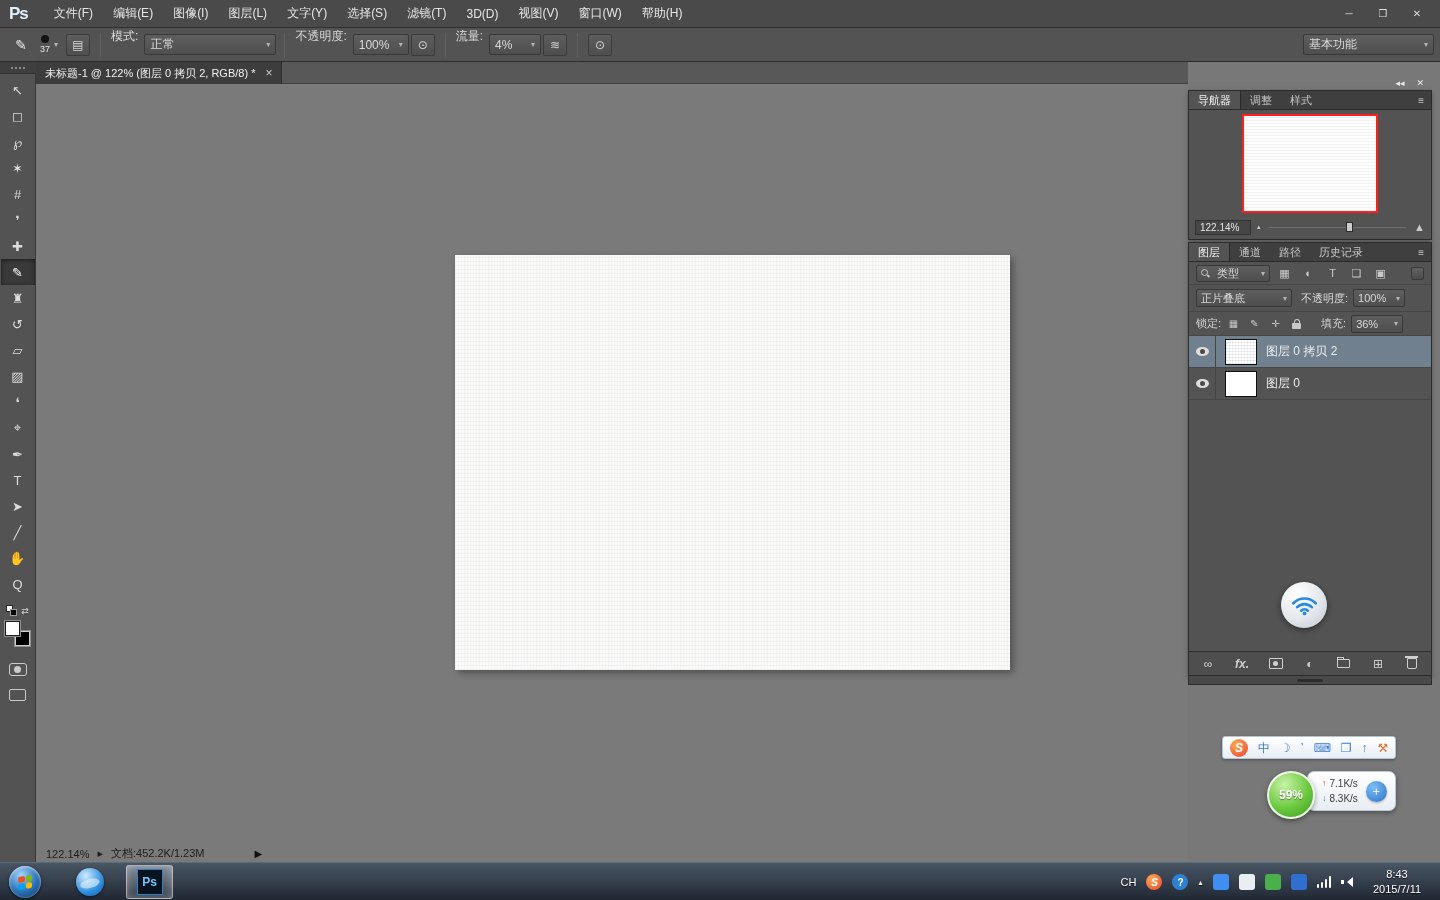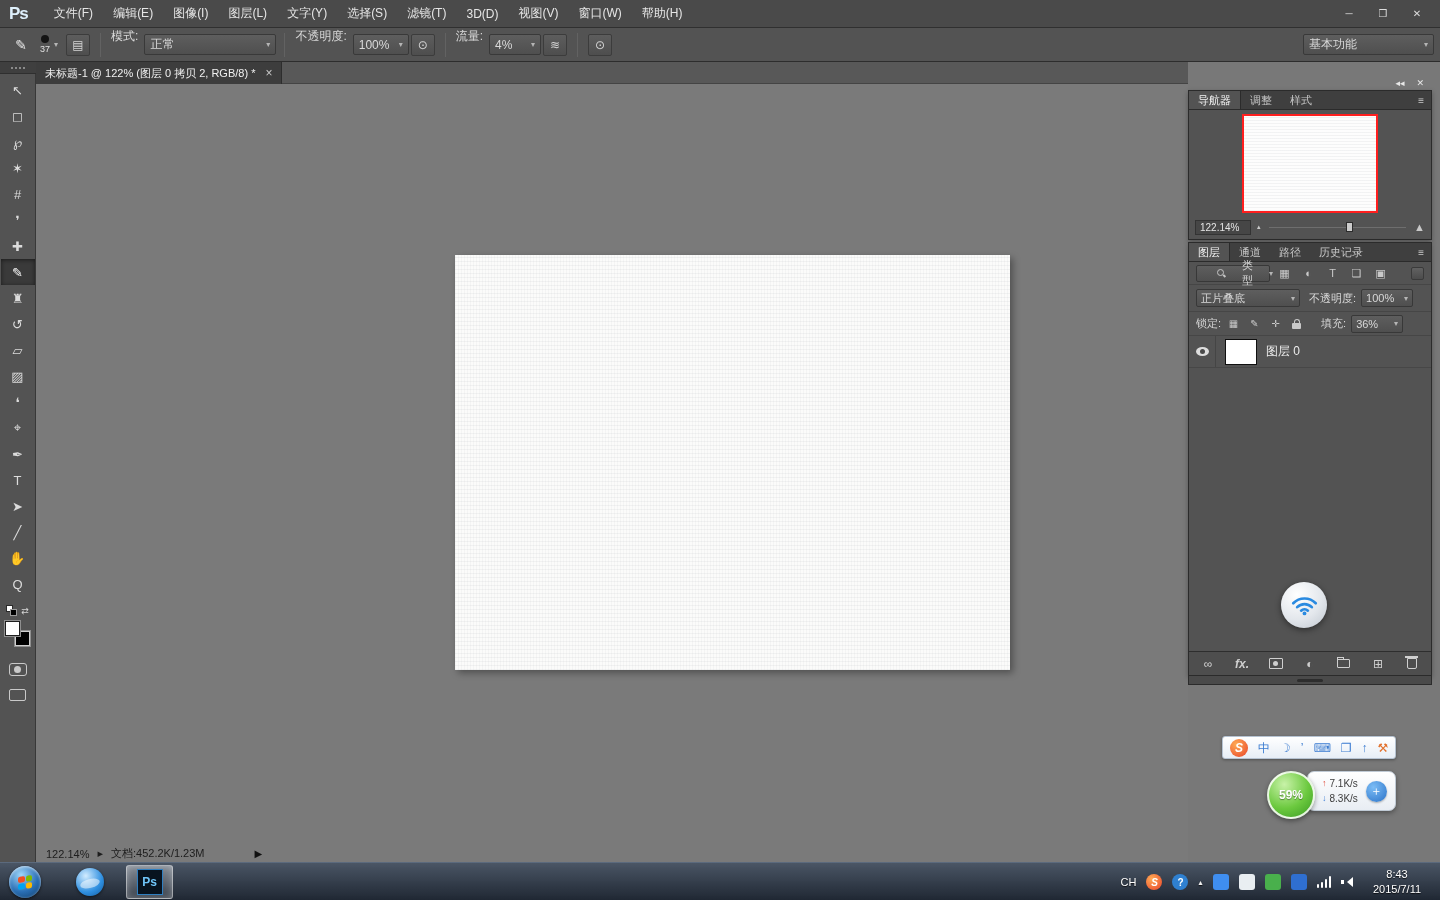--- a/index.html
+++ b/index.html
@@ -75,21 +75,21 @@
     background-image:repeating-linear-gradient(0deg,rgba(110,118,128,.08) 0,rgba(110,118,128,.08) 1px,transparent 1px,transparent 3px)}
   .navfoot{height:20px;display:flex;align-items:center;padding:0 6px;gap:6px}
   .navzoom{width:56px;height:15px;background:#464646;border:1px solid #333;font-size:10px;color:#e4e4e4;display:flex;align-items:center;padding:0 4px}
   .mts{font-size:7px;color:#c9c9c9}.mtl{font-size:11px;color:#c9c9c9}
   .navslider{flex:1;position:relative;height:16px}
   .navslider .track{position:absolute;left:2px;right:2px;top:8px;height:1px;background:#303030;border-bottom:1px solid #6e6e6e}
   .navslider .thumbk{position:absolute;left:56%;top:3px;width:7px;height:10px;background:#cbcbcb;border:1px solid #2c2c2c}
 
   .lrow{display:flex;align-items:center;padding:0 7px;gap:5px;border-bottom:1px solid #464646;font-size:11px;color:#d8d8d8;flex:none}
   .lrow.filter{height:23px}.lrow.blend{height:27px}.lrow.lock{height:24px}
-  .fcombo{width:74px;height:17px;background:linear-gradient(#5e5e5e,#4f4f4f);border:1px solid #383838;border-radius:2px;display:flex;align-items:center;gap:16px;padding:0 20px}
+  .fcombo{width:74px;height:17px;background:linear-gradient(#5e5e5e,#4f4f4f);border:1px solid #383838;border-radius:2px;display:flex;align-items:center;gap:7px;padding:0 4px}
   .mag-ic{position:relative;width:9px;height:9px;flex:none}
   .mag-ic::before{content:"";position:absolute;left:0;top:0;width:5px;height:5px;border:1.5px solid #c4c4c4;border-radius:50%}
   .mag-ic::after{content:"";position:absolute;left:6px;top:6px;width:3px;height:1.5px;background:#c4c4c4;transform:rotate(45deg)}
   .fic{width:19px;height:17px;display:flex;align-items:center;justify-content:center;color:#c9c9c9;font-size:11px}
   .fswitch{margin-left:auto;width:13px;height:13px;border:1px solid #3a3a3a;background:linear-gradient(#616161,#4c4c4c);border-radius:2px}
   .csel{height:18px;background:linear-gradient(#5e5e5e,#4f4f4f);border:1px solid #383838;border-radius:2px;display:flex;align-items:center;padding:0 4px;gap:4px;font-size:11px}
   .lockics{display:flex;align-items:center;gap:6px}
   .lic{width:15px;height:15px;display:flex;align-items:center;justify-content:center;color:#c9c9c9;font-size:10px}
   .padlock-ic{position:relative;width:9px;height:6px;background:#c9c9c9;border-radius:1px;margin-top:4px}
   .padlock-ic::before{content:"";position:absolute;left:1.5px;top:-4px;width:4px;height:4px;border:1.5px solid #c9c9c9;border-bottom:none;border-radius:3px 3px 0 0}
@@ -313,21 +313,21 @@
         <span class="arr" style="margin-left:auto">▾</span>
       </div>
       <span class="fic">▦</span>
       <span class="fic">◐</span>
       <span class="fic">T</span>
       <span class="fic">❏</span>
       <span class="fic">▣</span>
       <span class="fswitch"></span>
     </div>
     <div class="lrow blend">
-      <div class="csel" style="width:104px">
+      <div class="csel" style="width:96px">
         <span>正片叠底</span>
         <span class="arr" style="margin-left:auto">▾</span>
       </div>
       <span style="margin-left:4px">不透明度:</span>
       <div class="csel" style="width:52px">
         <span>100%</span>
         <span class="arr" style="margin-left:auto">▾</span>
       </div>
     </div>
     <div class="lrow lock">
@@ -338,20 +338,27 @@
         <span class="lic">✛</span>
         <span class="lic">
             <span class="padlock-ic"></span>
           </span>
       </span>
       <span style="margin-left:12px">填充:</span>
       <div class="csel" style="width:52px">
         <span>36%</span>
         <span class="arr" style="margin-left:auto">▾</span>
       </div>
+    </div>
+    <div class="layer-row selected">
+      <span class="eyecell">
+          <span class="eye-ic"></span>
+        </span>
+      <span class="lthumb textured"></span>
+      <span class="lname">图层 0 拷贝 2</span>
     </div>
     <div class="layer-row">
       <span class="eyecell">
           <span class="eye-ic"></span>
         </span>
       <span class="lthumb"></span>
       <span class="lname">图层 0</span>
     </div>
     <div class="lfill"></div>
     <div class="lfoot">

